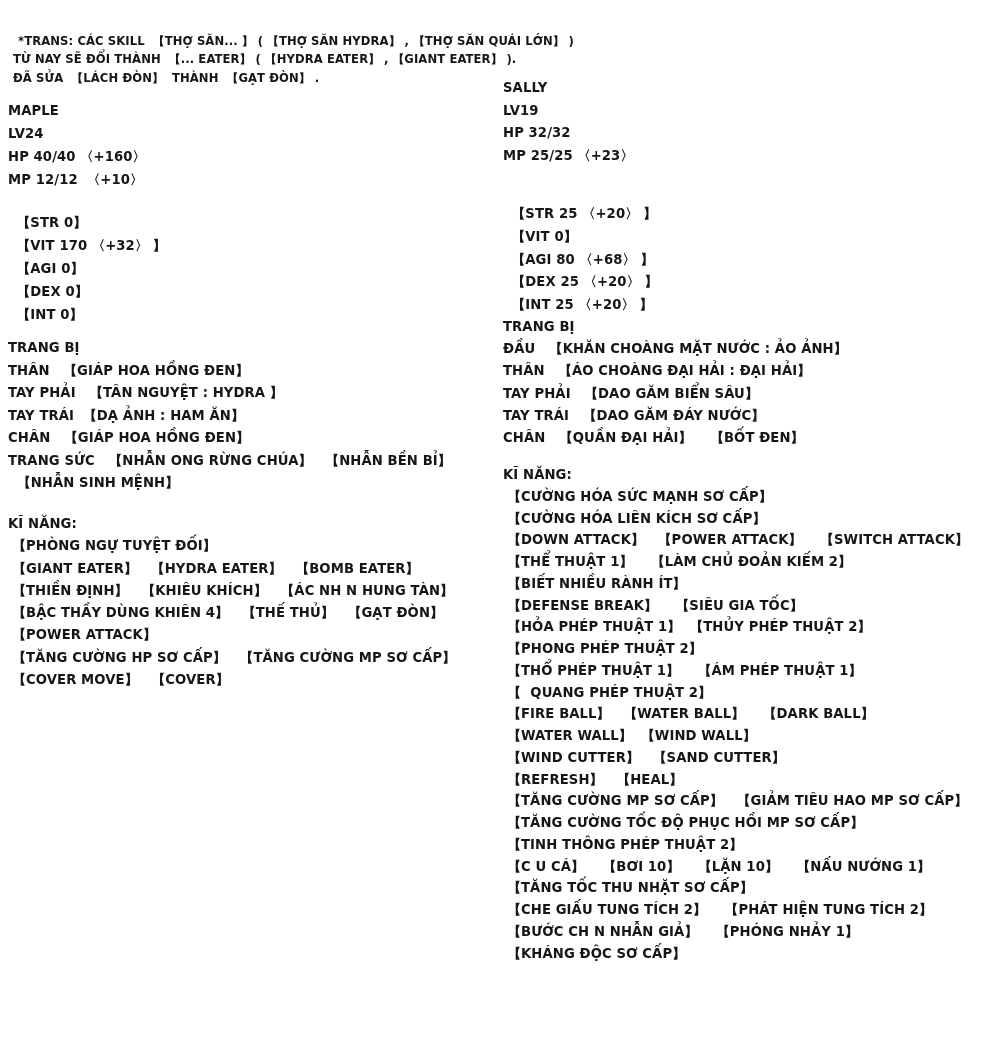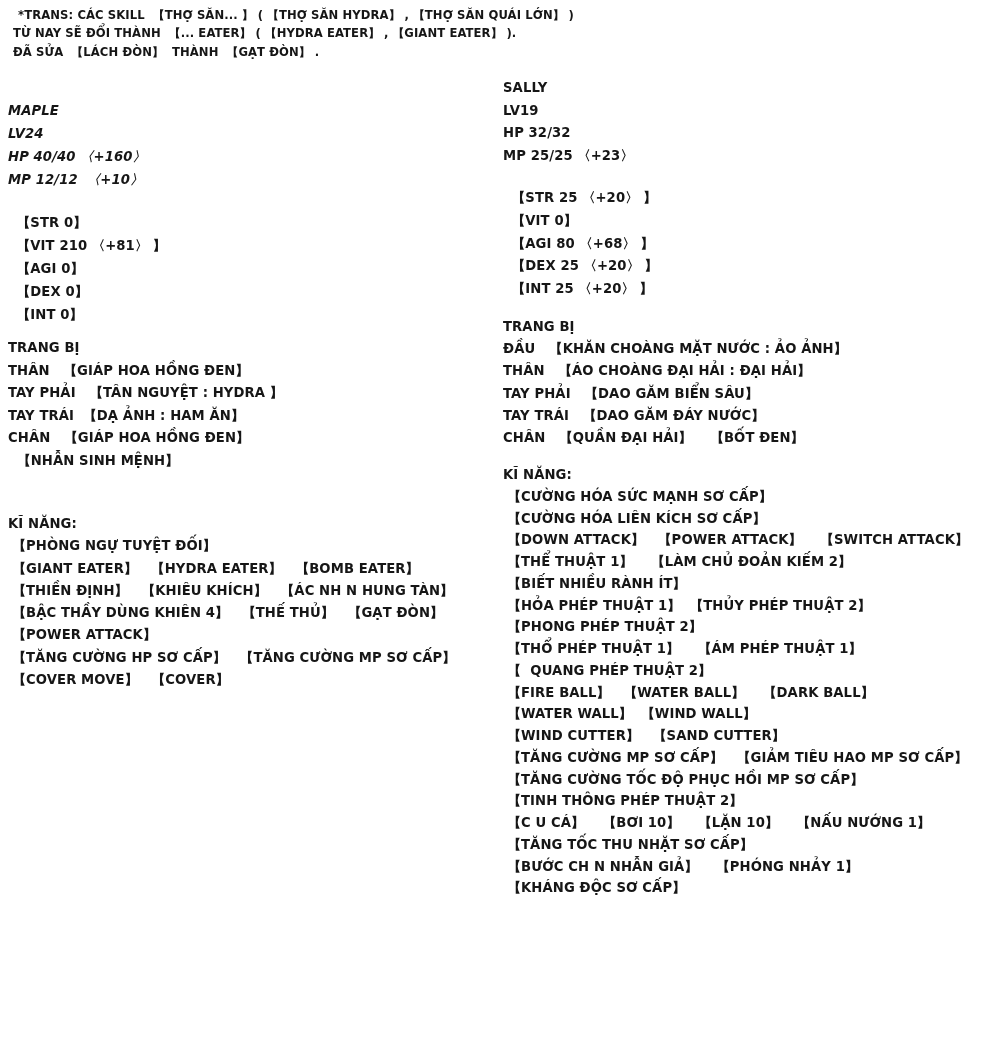--- a/index.html
+++ b/index.html
@@ -15,55 +15,56 @@
     color: #161616;
   }
   .block { position: absolute; }
   .line {
     white-space: pre;
     font-size: var(--fs, 13.2px);
     line-height: var(--lh, 22px);
     letter-spacing: 0.1px;
   }
   .note .line { font-size: 11.6px; line-height: 18.3px; }
-  .note .line:first-child { padding-left: 5px; }
+  .note .line:first-child { padding-left: 5px; margin-top: 26px; }
 </style>
 </head>
 <body>
 
 <div class="page">
 
   <div class="block note" style="left:13px; top:6px;">
       <div class="line">*TRANS: CÁC SKILL  【THỢ SĂN... 】 ( 【THỢ SĂN HYDRA】 , 【THỢ SĂN QUÁI LỚN】 )</div>
       <div class="line">TỪ NAY SẼ ĐỔI THÀNH  【... EATER】 ( 【HYDRA EATER】 , 【GIANT EATER】 ).</div>
       <div class="line">ĐÃ SỬA  【LÁCH ĐÒN】  THÀNH  【GẠT ĐÒN】 .</div>
     </div>
 
-  <div class="block" style="left:8px; top:99px;font-style:italic; --lh:23px;">
+  <div class="block" style="left:8px; top:99px; --lh:23px;">
     <div class="line">MAPLE</div>
     <div class="line">LV24</div>
     <div class="line">HP 40/40 〈+160〉</div>
     <div class="line">MP 12/12  〈+10〉</div>
   </div>
 
   <div class="block" style="left:17px; top:211px; --lh:23px;">
       <div class="line">【STR 0】</div>
-      <div class="line">【VIT 210 〈+81〉 】</div>
+      <div class="line">【VIT 170 〈+32〉 】</div>
       <div class="line">【AGI 0】</div>
       <div class="line">【DEX 0】</div>
       <div class="line">【INT 0】</div>
     </div>
 
   <div class="block" style="left:8px; top:337px; --lh:22.5px;">
     <div class="line">TRANG BỊ</div>
     <div>
         <div class="line">THÂN   【GIÁP HOA HỒNG ĐEN】</div>
         <div class="line">TAY PHẢI   【TÂN NGUYỆT : HYDRA 】</div>
         <div class="line">TAY TRÁI  【DẠ ẢNH : HAM ĂN】</div>
         <div class="line">CHÂN   【GIÁP HOA HỒNG ĐEN】</div>
+        <div class="line">TRANG SỨC   【NHẪN ONG RỪNG CHÚA】   【NHẪN BỀN BỈ】</div>
         <div class="line">  【NHẪN SINH MỆNH】</div>
       </div>
   </div>
 
   <div class="block" style="left:8px; top:513px; --lh:22.3px;">
     <div class="line">KĨ NĂNG:</div>
     <div>
         <div class="line"> 【PHÒNG NGỰ TUYỆT ĐỐI】</div>
         <div class="line"> 【GIANT EATER】   【HYDRA EATER】   【BOMB EATER】</div>
         <div class="line"> 【THIỀN ĐỊNH】   【KHIÊU KHÍCH】   【ÁC NH N HUNG TÀN】</div>
@@ -74,21 +75,21 @@
       </div>
   </div>
 
   <div class="block" style="left:503px; top:77px; --lh:22.7px;">
     <div class="line">SALLY</div>
     <div class="line">LV19</div>
     <div class="line">HP 32/32</div>
     <div class="line">MP 25/25 〈+23〉</div>
   </div>
 
-  <div class="block" style="left:512px; top:187px; --lh:22.8px;">
+  <div class="block" style="left:512px; top:203px; --lh:22.8px;">
       <div class="line">【STR 25 〈+20〉 】</div>
       <div class="line">【VIT 0】</div>
       <div class="line">【AGI 80 〈+68〉 】</div>
       <div class="line">【DEX 25 〈+20〉 】</div>
       <div class="line">【INT 25 〈+20〉 】</div>
     </div>
 
   <div class="block" style="left:503px; top:316px; --lh:22.2px;">
     <div class="line">TRANG BỊ</div>
     <div>
@@ -101,30 +102,33 @@
   </div>
 
   <div class="block" style="left:503px; top:464px; --lh:21.75px;">
     <div class="line">KĨ NĂNG:</div>
     <div>
         <div class="line"> 【CƯỜNG HÓA SỨC MẠNH SƠ CẤP】</div>
         <div class="line"> 【CƯỜNG HÓA LIÊN KÍCH SƠ CẤP】</div>
         <div class="line"> 【DOWN ATTACK】   【POWER ATTACK】    【SWITCH ATTACK】</div>
         <div class="line"> 【THỂ THUẬT 1】    【LÀM CHỦ ĐOẢN KIẾM 2】</div>
         <div class="line"> 【BIẾT NHIỀU RÀNH ÍT】</div>
+        <div class="line"> 【DEFENSE BREAK】    【SIÊU GIA TỐC】</div>
         <div class="line"> 【HỎA PHÉP THUẬT 1】  【THỦY PHÉP THUẬT 2】</div>
         <div class="line"> 【PHONG PHÉP THUẬT 2】</div>
         <div class="line"> 【THỔ PHÉP THUẬT 1】    【ÁM PHÉP THUẬT 1】</div>
         <div class="line"> 【  QUANG PHÉP THUẬT 2】</div>
         <div class="line"> 【FIRE BALL】   【WATER BALL】    【DARK BALL】</div>
         <div class="line"> 【WATER WALL】  【WIND WALL】</div>
         <div class="line"> 【WIND CUTTER】   【SAND CUTTER】</div>
+        <div class="line"> 【REFRESH】   【HEAL】</div>
         <div class="line"> 【TĂNG CƯỜNG MP SƠ CẤP】   【GIẢM TIÊU HAO MP SƠ CẤP】</div>
         <div class="line"> 【TĂNG CƯỜNG TỐC ĐỘ PHỤC HỒI MP SƠ CẤP】</div>
         <div class="line"> 【TINH THÔNG PHÉP THUẬT 2】</div>
         <div class="line"> 【C U CÁ】    【BƠI 10】    【LẶN 10】    【NẤU NƯỚNG 1】</div>
         <div class="line"> 【TĂNG TỐC THU NHẶT SƠ CẤP】</div>
+        <div class="line"> 【CHE GIẤU TUNG TÍCH 2】    【PHÁT HIỆN TUNG TÍCH 2】</div>
         <div class="line"> 【BƯỚC CH N NHẪN GIẢ】    【PHÓNG NHẢY 1】</div>
         <div class="line"> 【KHÁNG ĐỘC SƠ CẤP】</div>
       </div>
   </div>
 
 </div>
 
 </body></html>

